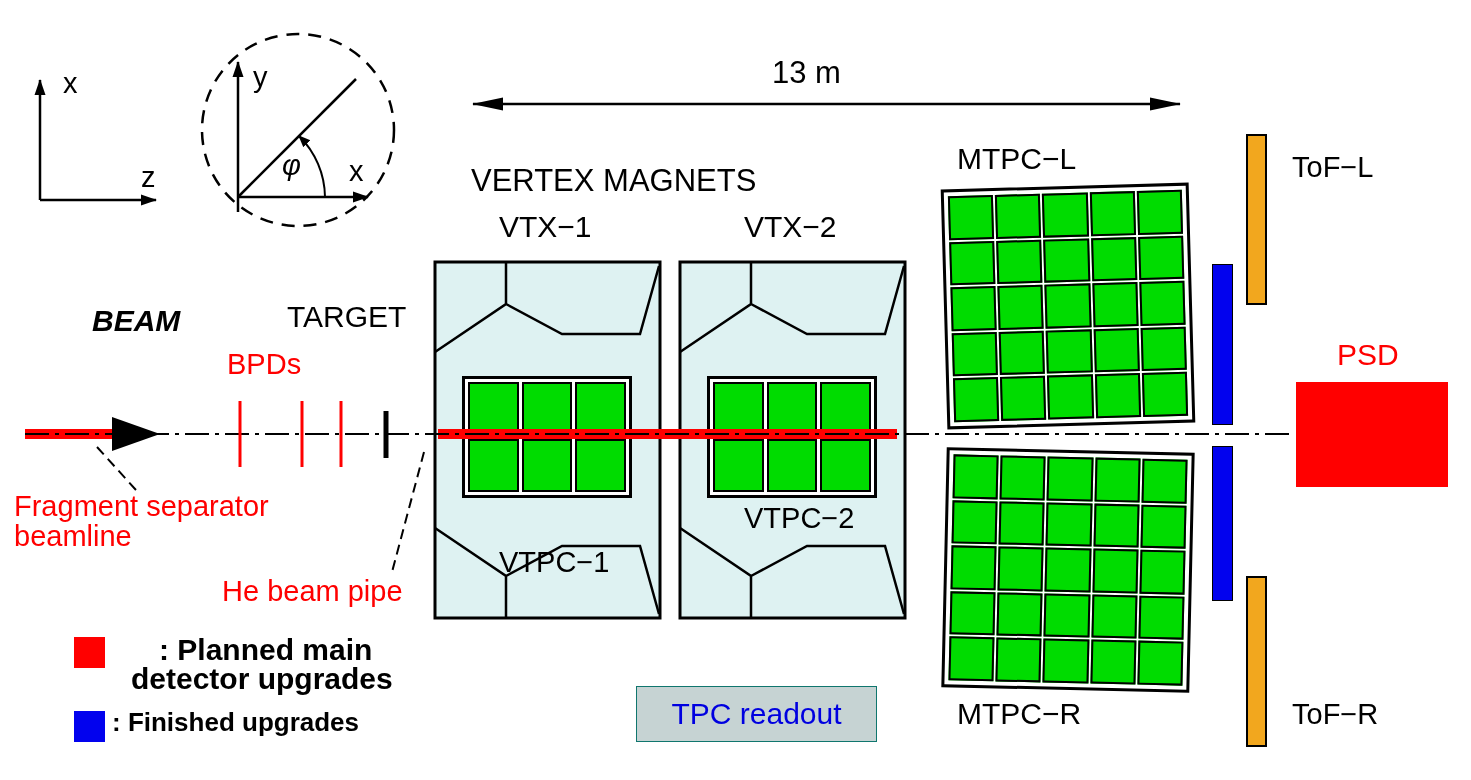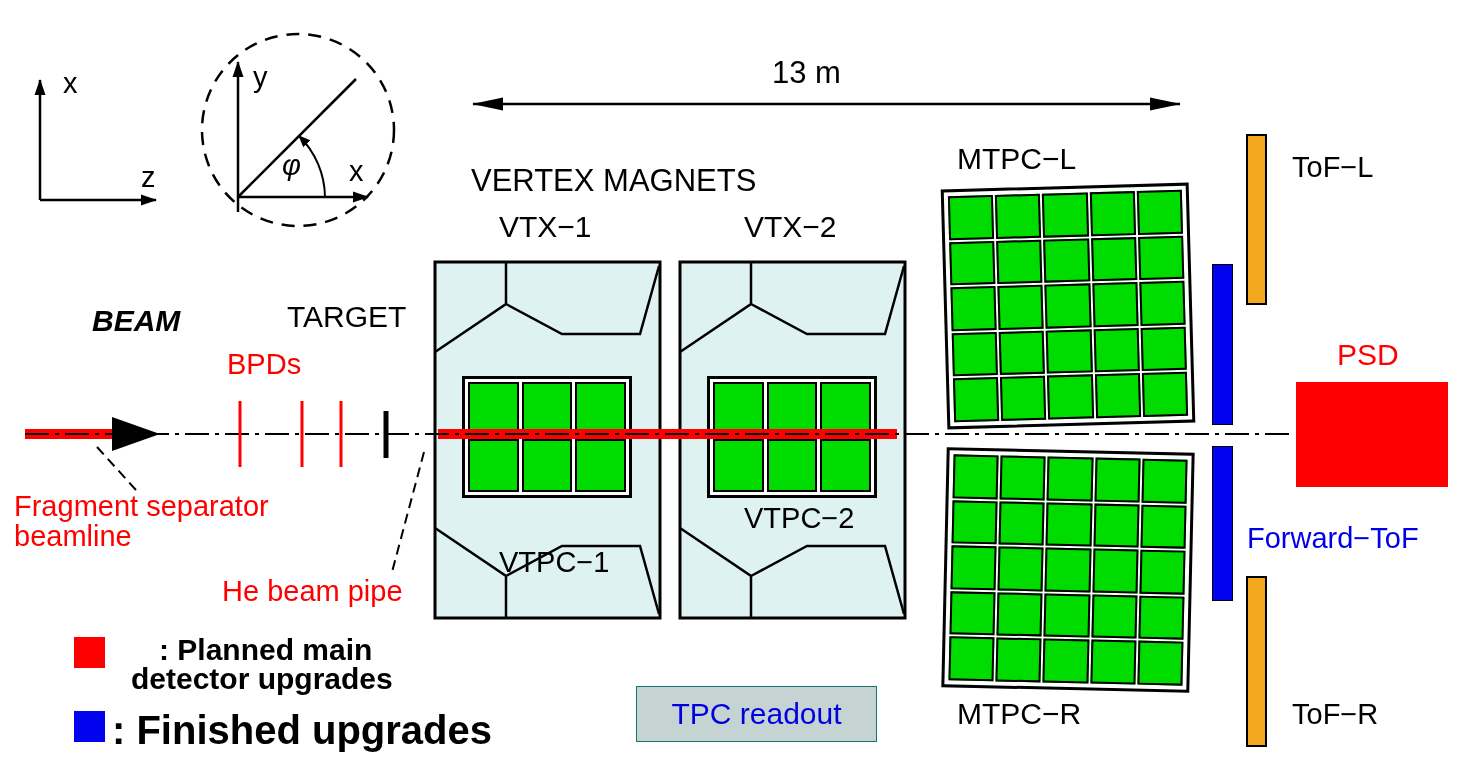--- a/index.html
+++ b/index.html
@@ -194,24 +194,23 @@
   <div class="label red" style="left:227px; top:349px;">BPDs</div>
 
   <div class="label" style="left:499px; top:503px;margin-top:44px;">VTPC−1</div>
   <div class="label" style="left:744px; top:503px;">VTPC−2</div>
 
   <div class="label" style="left:957px; top:142px; font-size:30px;">MTPC−L</div>
   <div class="label" style="left:957px; top:697px; font-size:30px;">MTPC−R</div>
 
   <div class="label" style="left:1292px; top:152px;">ToF−L</div>
   <div class="label" style="left:1292px; top:699px;">ToF−R</div>
-  <div class="label blue" style="left:1247px; top:523px;">Forward−ToF</div>
   <div class="label red" style="left:1337px; top:338px; font-size:30px;">PSD</div>
 
   <div class="label red" style="left:14px; top:491px;">Fragment separator</div>
   <div class="label red" style="left:14px; top:521px;">beamline</div>
   <div class="label red" style="left:222px; top:576px;">He beam pipe</div>
 
   <div class="label bold" style="left:112px; top:633px; font-size:30px;margin-left:47px;">: Planned main</div>
   <div class="label bold" style="left:131px; top:662px; font-size:30px;">detector upgrades</div>
-  <div class="label bold" style="left:112px; top:708px; font-size:40px;">: Finished upgrades</div>
+  <div class="label bold" style="left:112px; top:708px; font-size:26px;">: Finished upgrades</div>
 
 </div>
 
 </body></html>

